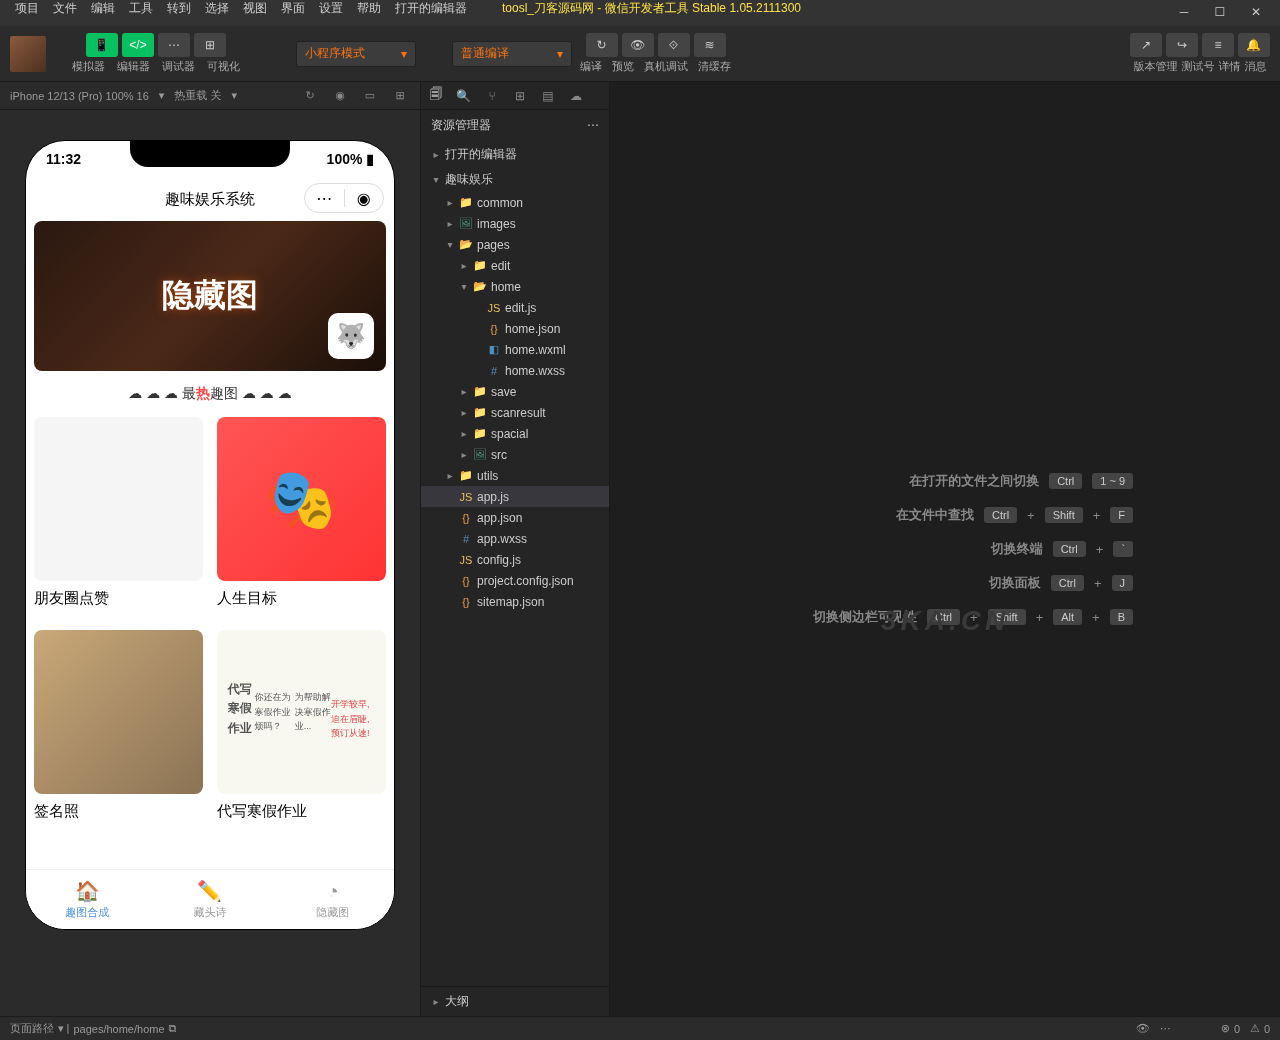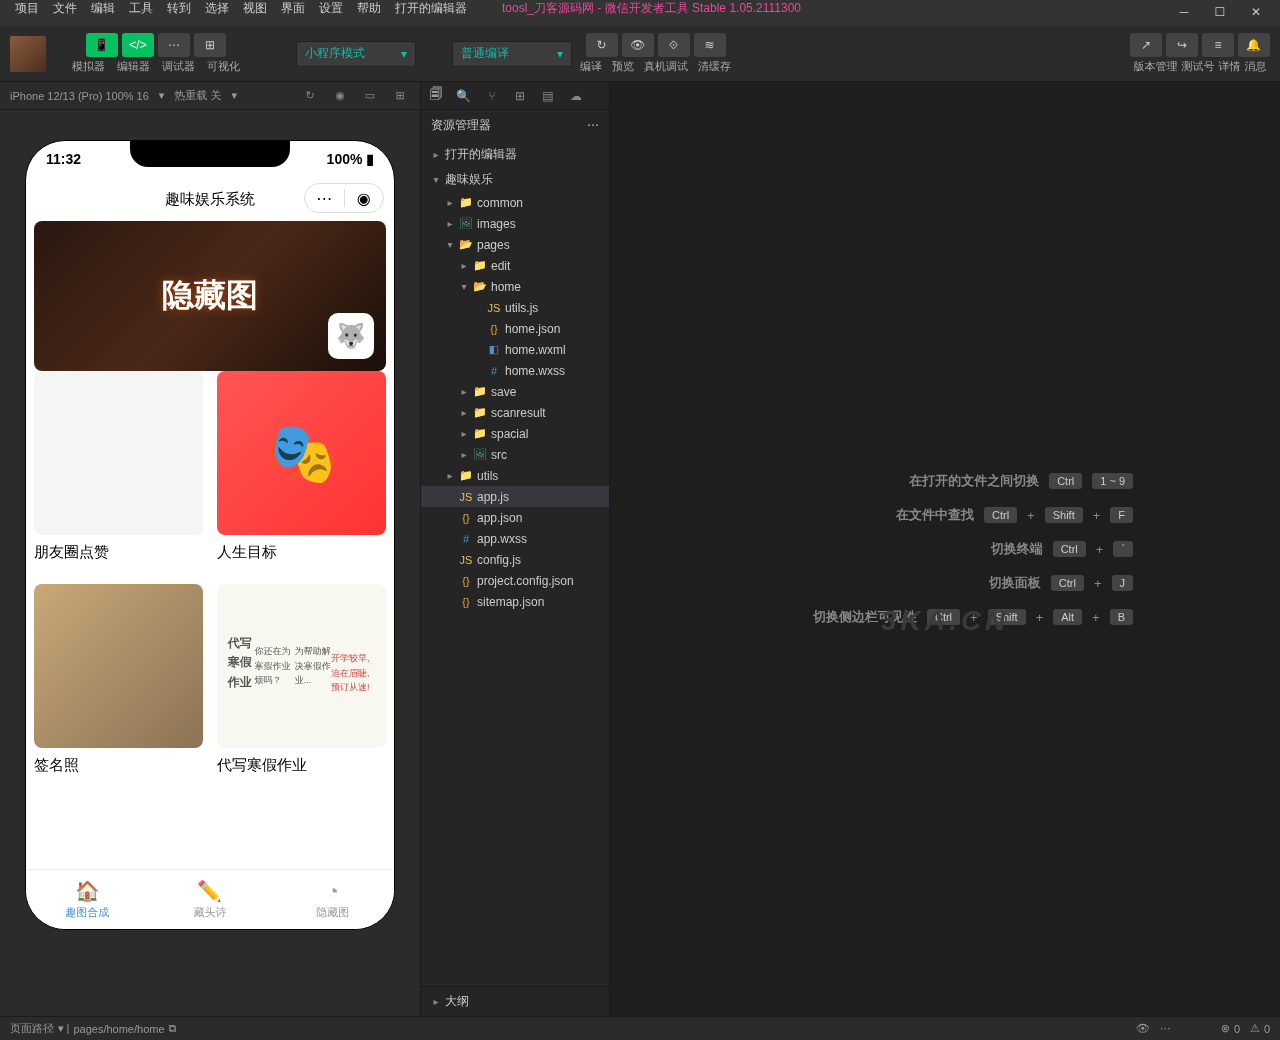--- a/index.html
+++ b/index.html
@@ -1,33 +1,33 @@
 <!DOCTYPE html>
 <html><head>
 <meta charset="utf-8">
 <style>
 * { margin: 0; padding: 0; box-sizing: border-box; font-family: "Microsoft YaHei", sans-serif; }
 body { background: #2b2b2b; color: #ccc; width: 1280px; height: 1040px; overflow: hidden; font-size: 12px; }
 
 
 .titlebar { height: 26px; background: #333; display: flex; align-items: flex-start; padding: 0 8px; gap: 8px; }
 .menu-item { padding: 0 7px; color: #ccc; cursor: pointer; font-size: 12px; }
-.title-text { flex: 1; text-align: left; color: #ec4899; font-size: 12px; padding-left: 20px; }
+.title-text { flex: 1; text-align: left; color: #fde047; font-size: 12px; padding-left: 20px; }
 .win-controls { display: flex; gap: 4px; }
 .win-btn { width: 32px; height: 24px; display: flex; align-items: center; justify-content: center; cursor: pointer; color: #ccc; }
 
 
 .toolbar { height: 56px; background: #2b2b2b; display: flex; align-items: center; padding: 4px 10px; gap: 8px; border-bottom: 1px solid #1a1a1a; }
 .avatar { width: 36px; height: 36px; background: linear-gradient(135deg, #8b5a3c, #4a3020); border-radius: 2px; }
 .tool-group { display: flex; flex-direction: column; align-items: center; gap: 2px; }
 .tool-group-label { font-size: 11px; color: #aaa; }
 .btn-row { display: flex; gap: 4px; }
 .tool-btn { width: 32px; height: 24px; background: #444; border-radius: 3px; display: flex; align-items: center; justify-content: center; cursor: pointer; color: #ccc; }
 .tool-btn.green { background: #07c160; color: #fff; }
-.dropdown { background: #3c3c3c; border: 1px solid #222; border-radius: 3px; height: 26px; display: flex; align-items: center; padding: 0 8px; color: #14b8a6; font-size: 12px; min-width: 120px; justify-content: space-between; cursor: pointer; }
+.dropdown { background: #3c3c3c; border: 1px solid #222; border-radius: 3px; height: 26px; display: flex; align-items: center; padding: 0 8px; color: #f97316; font-size: 12px; min-width: 120px; justify-content: space-between; cursor: pointer; }
 .right-tools { margin-left: auto; display: flex; gap: 8px; }
 
 
 .main { display: flex; height: calc(100% - 26px - 56px - 24px); }
 
 
 .sim-panel { width: 420px; background: #2b2b2b; display: flex; flex-direction: column; }
 .sim-header { height: 28px; display: flex; align-items: center; padding: 0 10px; gap: 10px; color: #999; font-size: 11px; border-bottom: 1px solid #1a1a1a; }
 .sim-header .spacer { flex: 1; }
 .sim-icon { width: 20px; height: 20px; display: flex; align-items: center; justify-content: center; cursor: pointer; color: #888; }
@@ -204,20 +204,23 @@
           <div class="capsule-half">⋯</div>
           <div class="capsule-div"></div>
           <div class="capsule-half">◉</div>
         </div>
       </div>
       <div class="app-content">
         <div class="banner">
           <div class="banner-title">隐藏图</div>
           <div class="banner-thumb">🐺</div>
         </div>
+        <div class="section-label">
+          ☁ ☁ ☁ <span>最</span><span class="hot">热</span><span>趣图</span> ☁ ☁ ☁
+        </div>
         <div class="grid2">
           <div class="card">
             <div class="card-img img-mosaic" id="mosaic">
                 <div style="background: rgb(184, 168, 152);"></div>
                 <div style="background: rgb(200, 184, 168);"></div>
                 <div style="background: rgb(168, 152, 136);"></div>
                 <div style="background: rgb(216, 200, 184);"></div>
                 <div style="background: rgb(152, 136, 120);"></div>
                 <div style="background: rgb(192, 160, 128);"></div>
                 <div style="background: rgb(184, 168, 152);"></div>
@@ -333,21 +336,21 @@
             <span>edit</span>
           </div>
           <div class="tree-item" style="padding-left: 38px;">
             <span class="chev">▾</span>
             <span class="ficon folder-open">📂</span>
             <span>home</span>
           </div>
           <div class="tree-item" style="padding-left: 52px;">
             <span class="chev"></span>
             <span class="ficon js">JS</span>
-            <span>utils.js</span>
+            <span>edit.js</span>
           </div>
           <div class="tree-item" style="padding-left: 52px;">
             <span class="chev"></span>
             <span class="ficon json">{}</span>
             <span>home.json</span>
           </div>
           <div class="tree-item" style="padding-left: 52px;">
             <span class="chev"></span>
             <span class="ficon wxml">◧</span>
             <span>home.wxml</span>

